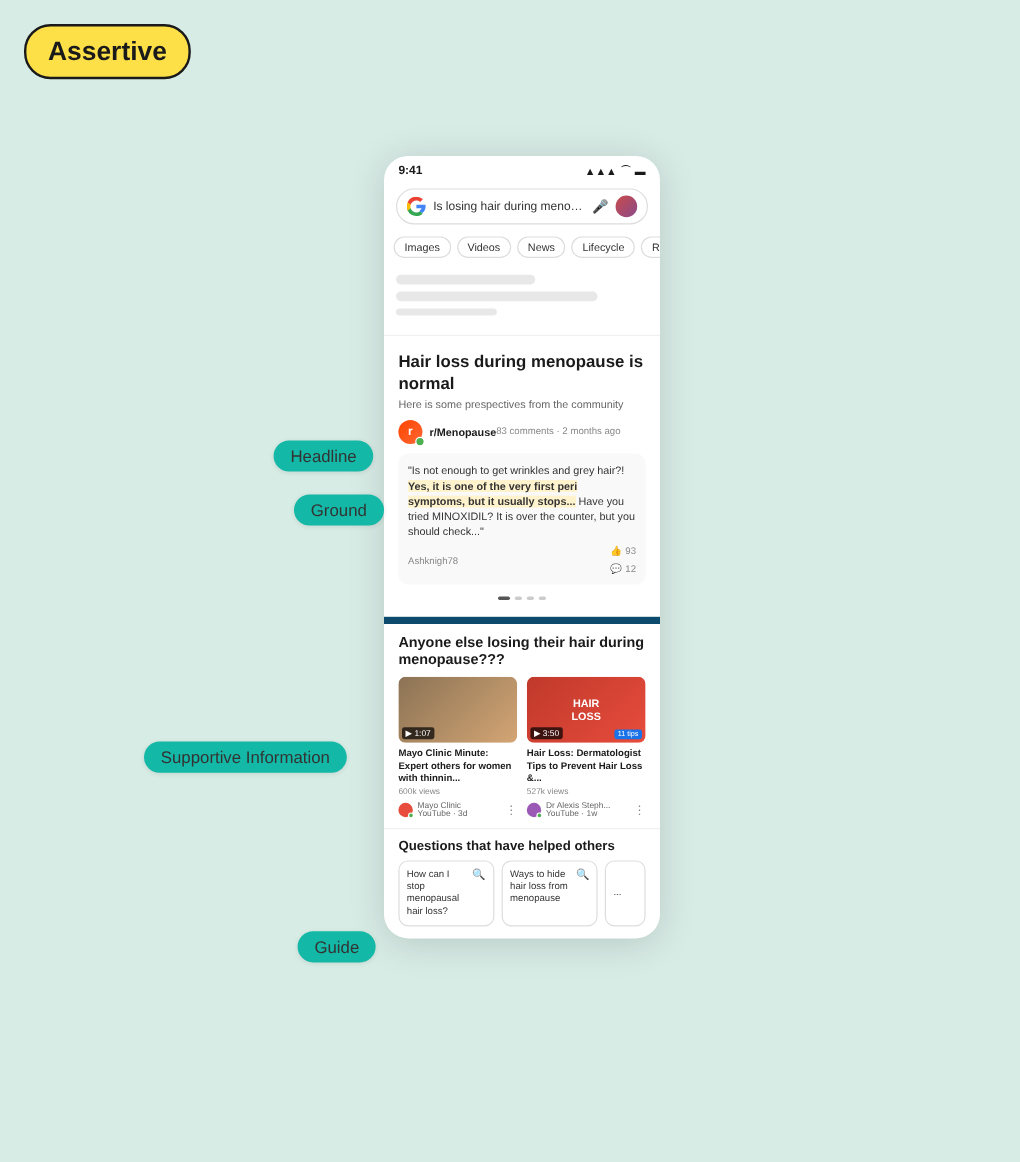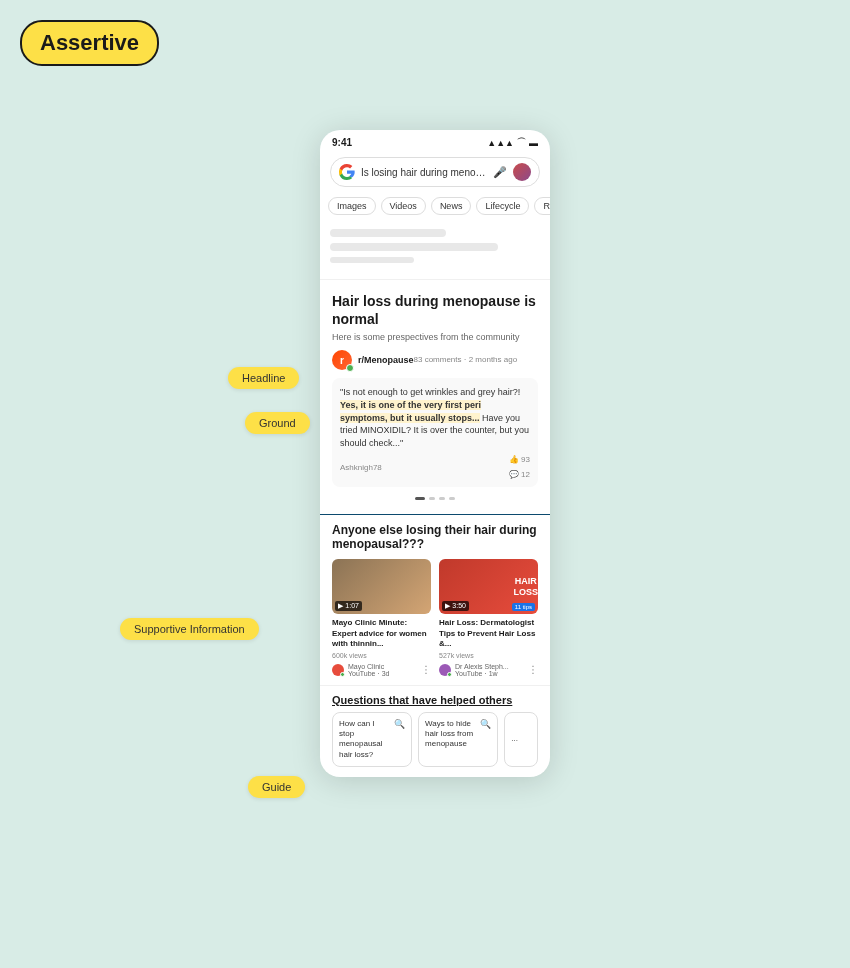--- a/index.html
+++ b/index.html
@@ -120,21 +120,21 @@
       border-radius: 4px;
       margin-bottom: 6px;
     }
     .skeleton-bar.short { width: 55%; }
     .skeleton-bar.medium { width: 80%; }
     .skeleton-bar.tiny { width: 40%; height: 6px; }
 
     
     .content-section {
       padding: 12px 12px 8px;
-      border-bottom: 1px solid #0c4a6e;
+      border-bottom: 6px solid #0c4a6e;
     }
     .card-title {
       font-size: 14px;
       font-weight: 700;
       color: #1a1a1a;
       line-height: 1.3;
       margin-bottom: 4px;
     }
     .card-subtitle {
       font-size: 9px;
@@ -333,21 +333,20 @@
 
     
     .questions-section {
       padding: 8px 12px 10px;
     }
     .questions-title {
       font-size: 11px;
       font-weight: 600;
       color: #1a1a1a;
       margin-bottom: 6px;
-      text-decoration: underline;
     }
     .questions-row {
       display: flex;
       gap: 6px;
     }
     .question-chip {
       flex: 1;
       border: 1px solid #ddd;
       border-radius: 8px;
       padding: 6px 6px;
@@ -364,37 +363,37 @@
     }
     .question-icon {
       font-size: 9px;
       color: #888;
       margin-left: 4px;
     }
 
     
     .annotation {
       position: absolute;
-      background: #fde047;
+      background: #14b8a6;
       border-radius: 16px;
       padding: 5px 14px;
-      font-size: 11px;
+      font-size: 14px;
       color: #333;
       font-weight: 500;
       box-shadow: 0 1px 4px rgba(0,0,0,0.1);
       text-align: right;
     }
 
     
     .hair-loss-overlay {
       position: absolute;
       inset: 0;
       display: flex;
       align-items: center;
-      justify-content: flex-end;
+      justify-content: center;
     }
     .hair-loss-title {
       color: white;
       font-size: 9px;
       font-weight: 900;
       text-align: center;
       line-height: 1.2;
     }
   </style>
 </head>
@@ -472,29 +471,29 @@
 
     <div class="dots-row">
       <div class="dot active"></div>
       <div class="dot"></div>
       <div class="dot"></div>
       <div class="dot"></div>
     </div>
   </div>
 
   <div class="video-section">
-    <div class="video-section-title">Anyone else losing their hair during menopausal???</div>
+    <div class="video-section-title">Anyone else losing their hair during menopause???</div>
     <div class="videos-row">
 
       <div class="video-card">
         <div class="video-thumb">
           <div class="video-thumb-bg hair"></div>
           <div class="video-duration">▶ 1:07</div>
         </div>
-        <div class="video-title">Mayo Clinic Minute: Expert advice for women with thinnin...</div>
+        <div class="video-title">Mayo Clinic Minute: Expert others for women with thinnin...</div>
         <div class="video-views">600k views</div>
         <div class="video-channel">
           <div class="channel-avatar" style="background:#e74c3c;">
             <div class="channel-badge"></div>
           </div>
           <div class="channel-info">
             <div>Mayo Clinic</div>
             <div>YouTube · 3d</div>
           </div>
           <span class="channel-more">⋮</span>

